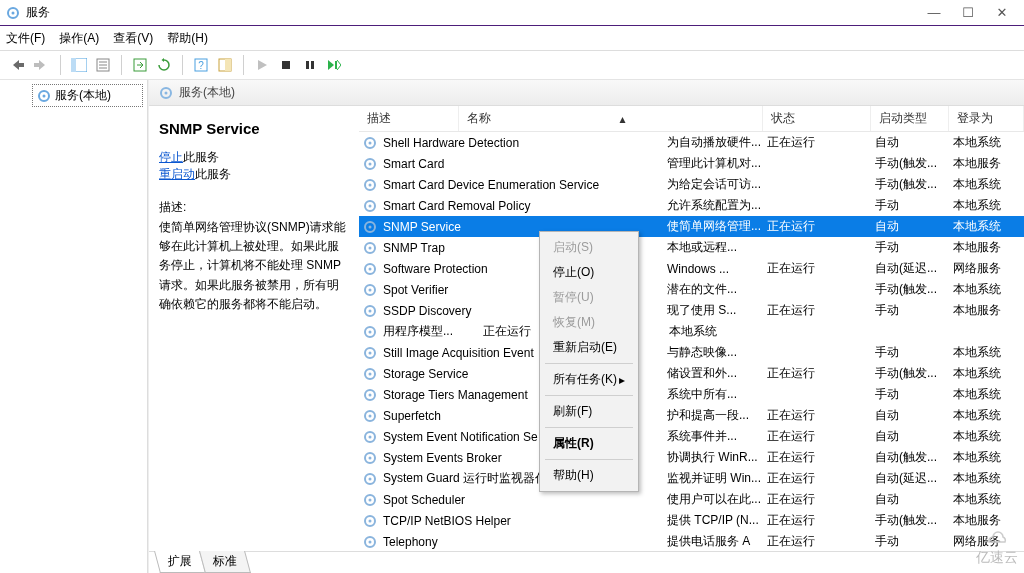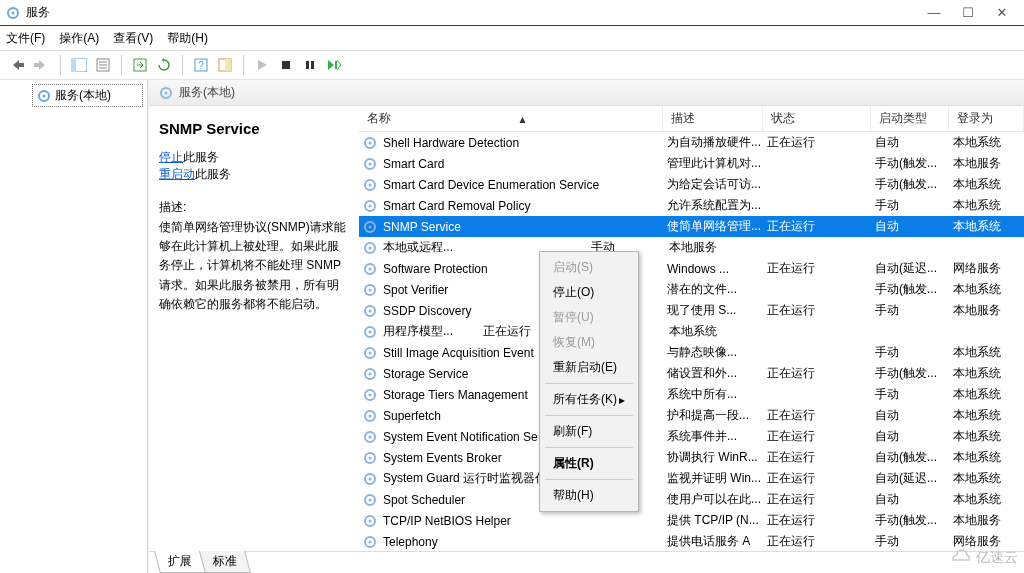--- a/index.html
+++ b/index.html
@@ -38,25 +38,25 @@
 .c-log { flex:1; }
 .table-body { flex:1; overflow:hidden; }
 .row { display:flex; height:21px; align-items:center; }
 .row.selected { background:#0a7de6; color:#fff; }
 .cell { padding:0 4px; white-space:nowrap; overflow:hidden; text-overflow:clip; }
 .svc-icon { margin-right:2px; margin-left:4px; flex:none; }
 .tabs { height:22px; display:flex; align-items:flex-end; padding-left:8px; border-top:1px solid #ddd; background:#fff; }
 .tab { padding:2px 10px; border:1px solid #bbb; border-top:none; margin-right:-1px; background:#f4f4f4; font-size:12px; transform:skewX(15deg); }
 .tab span { display:block; transform:skewX(-15deg); }
 .tab.active { background:#fff; }
-.context-menu { position:absolute; right:385px; top:151px; width:100px; background:#f2f2f2; border:1px solid #b5b5b5; box-shadow:2px 2px 4px rgba(0,0,0,0.25); padding:3px; z-index:50;margin-top:20px; }
+.context-menu { position:absolute; right:385px; top:151px; width:100px; background:#f2f2f2; border:1px solid #b5b5b5; box-shadow:2px 2px 4px rgba(0,0,0,0.25); padding:3px; z-index:50; }
 .ctx-item { padding:4px 10px; display:flex; align-items:center; justify-content:space-between; }
 .ctx-item.disabled { color:#9b9b9b; }
 .ctx-sep { height:1px; background:#cfcfcf; margin:3px 2px; }
-.watermark { position:absolute; right:6px; bottom:6px; color:#bbb; font-size:14px; display:flex; gap:4px; pointer-events:none; }
+.watermark { position:absolute; right:6px; bottom:6px; color:#bbb; font-size:14px; display:flex; align-items:center; gap:4px; pointer-events:none;flex-direction:column; }
 </style>
 </head>
 <body>
 
 <div class="window">
 
   <div class="title-bar">
     <span class="icon">
       <svg width="14" height="14">
           <circle cx="7" cy="7" r="5" fill="none" stroke="#6aa8e0" stroke-width="2"></circle>
@@ -186,26 +186,26 @@
           <div class="actions">
             <div><a>停止</a><span>此服务</span></div>
             <div><a>重启动</a><span>此服务</span></div>
           </div>
           <div class="desc-label">描述:</div>
           <div class="desc-text">使简单网络管理协议(SNMP)请求能够在此计算机上被处理。如果此服务停止，计算机将不能处理 SNMP 请求。如果此服务被禁用，所有明确依赖它的服务都将不能启动。</div>
         </div>
 
         <div class="table-wrap">
           <div class="table-head">
+            <div class="th c-desc">描述</div>
             <div class="th c-name">
                 <span>名称</span>
                 <span class="sort">▴</span>
                 <span></span>
               </div>
-            <div class="th c-desc">描述</div>
             <div class="th c-stat">状态</div>
             <div class="th c-start">启动类型</div>
             <div class="th c-log">登录为</div>
           </div>
           <div class="table-body" id="tbody">
               <div class="row">
                 <span class="svc-icon">
                   <svg width="14" height="14">
                     <circle cx="7" cy="7" r="5" fill="none" stroke="#8ab4dd" stroke-width="2"></circle>
                     <circle cx="7" cy="7" r="1.5" fill="#8ab4dd"></circle>
@@ -269,20 +269,21 @@
                 <span class="cell c-start">自动</span>
                 <span class="cell c-log">本地系统</span>
               </div>
               <div class="row">
                 <span class="svc-icon">
                   <svg width="14" height="14">
                     <circle cx="7" cy="7" r="5" fill="none" stroke="#8ab4dd" stroke-width="2"></circle>
                     <circle cx="7" cy="7" r="1.5" fill="#8ab4dd"></circle>
                   </svg>
                 </span>
+                <span class="cell" style="width:284px">SNMP Trap</span>
                 <span class="cell c-desc">本地或远程...</span>
                 <span class="cell c-stat"></span>
                 <span class="cell c-start">手动</span>
                 <span class="cell c-log">本地服务</span>
               </div>
               <div class="row">
                 <span class="svc-icon">
                   <svg width="14" height="14">
                     <circle cx="7" cy="7" r="5" fill="none" stroke="#8ab4dd" stroke-width="2"></circle>
                     <circle cx="7" cy="7" r="1.5" fill="#8ab4dd"></circle>

